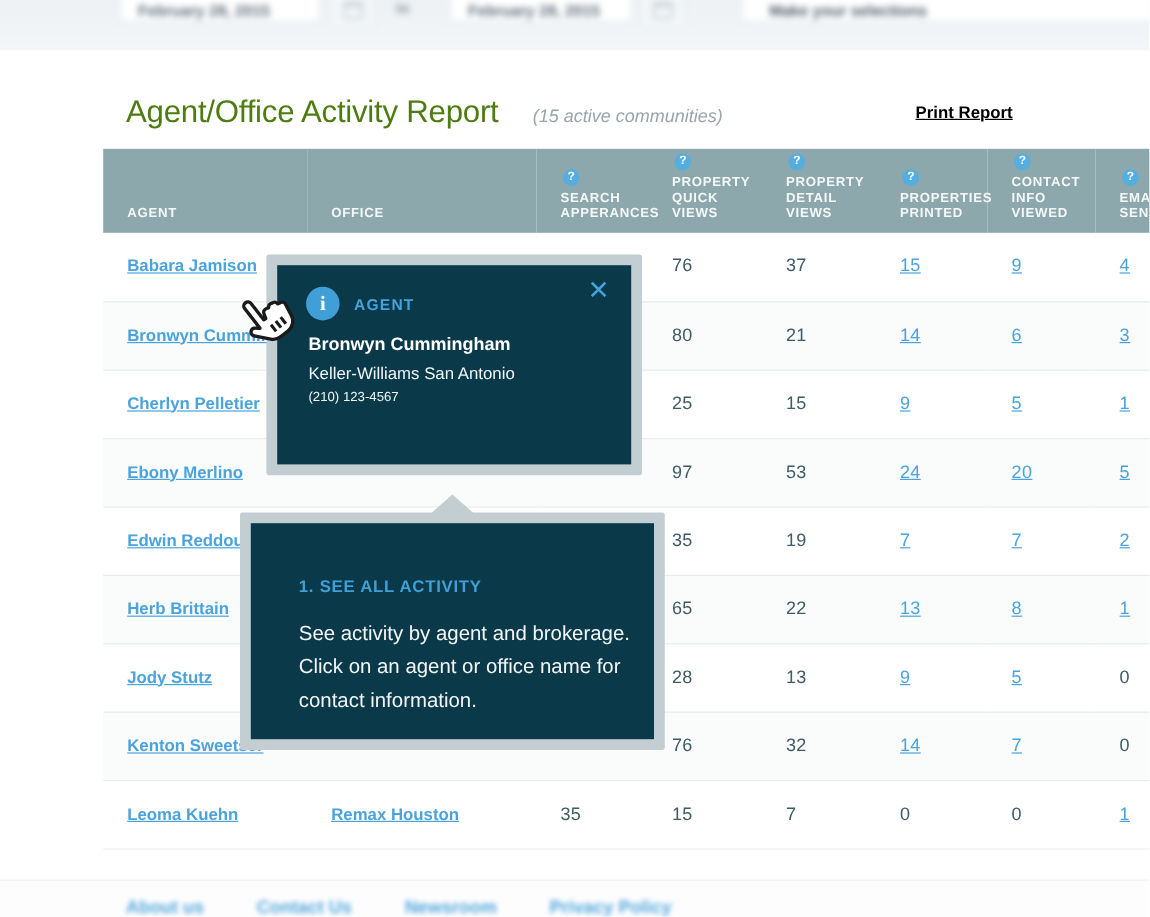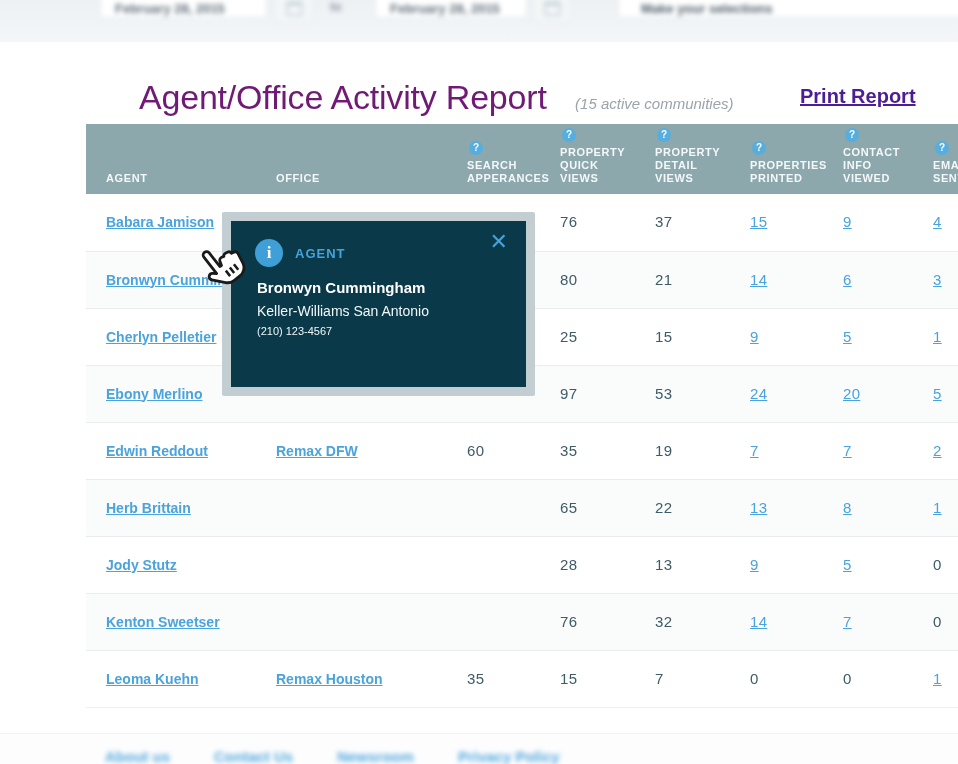--- a/index.html
+++ b/index.html
@@ -29,25 +29,25 @@
     position:absolute; top:-12px; width:38px; height:35px;
     background:#f3f6f7; border:1px solid #e6ebee; border-radius:4px;
   }
   .tb-cal1 { left:275px; } .tb-cal2 { left:533px; }
   .cal-glyph { position:absolute; left:10px; top:12px; width:17px; height:15px;
     border:2px solid #cdd8dc; border-top-width:5px; border-radius:2px; }
   .tb-to { position:absolute; left:330px; top:0px; font-size:12px; color:#8a969e; font-weight:bold; }
 
   
   .title-row { position:absolute; left:105px; top:78px; width:853px; }
-  .page-title { display:inline; color:#701a75; font-size:34px; font-weight:400; letter-spacing:-0.2px;margin-left:34px; }
+  .page-title { display:inline; color:#4d7c0f; font-size:26px; font-weight:400; letter-spacing:-0.2px; }
   .page-subtitle { display:inline; color:#9aa4ab; font-size:15px; font-style:italic; margin-left:24px; }
   .print-link {
-    position:absolute; left:800px; top:85px; white-space:nowrap;
-    color:#4c1d95; font-size:20px; font-weight:bold; text-decoration:underline; cursor:pointer;
+    position:absolute; left:763px; top:85px; white-space:nowrap;
+    color:#000000; font-size:14px; font-weight:bold; text-decoration:underline; cursor:pointer;
   }
 
   
   .report-table { position:absolute; left:86px; top:124px; width:921px; }
   table { border-collapse:collapse; table-layout:fixed; width:921px; }
   col.c-agent{width:170px} col.c-office{width:191px} col.c-v1{width:93px}
   col.c-v2{width:95px} col.c-v3{width:95px} col.c-v4{width:93px}
   col.c-v5{width:90px} col.c-v6{width:94px}
   thead th {
     background:#8ca8ad; height:56px; vertical-align:bottom;
@@ -269,20 +269,27 @@
         <span class="info-icon">i</span>
         <span class="tt-agent-label">AGENT</span>
       </div>
       <span class="close-icon">✕</span>
       <div class="tt-name">Bronwyn Cummingham</div>
       <div class="tt-office">Keller-Williams San Antonio</div>
       <div class="tt-phone">(210) 123-4567</div>
     </div>
   </div>
 
+  <div class="tooltip-frame activity-tooltip z20">
+    <div class="activity-caret"></div>
+    <div class="tooltip-dark">
+      <div class="tt-activity-title">1. SEE ALL ACTIVITY</div>
+      <div class="tt-activity-body">See activity by agent and brokerage. Click on an agent or office name for contact information.</div>
+    </div>
+  </div>
 
   <svg class="hand-cursor" viewBox="0 0 24 24">
     <g transform="rotate(-38 12 12)">
       <path d="M10.2 2.1c.8 0 1.45.65 1.45 1.45v7.35l.85.1.55-1.75c.22-.72.98-1.15 1.7-.95l.95.27c.25-.5.8-.78 1.36-.67l.95.2c.66.13 1.1.74 1.04 1.4l.01.01c.3.05.73.14 1.17.27.68.2 1.1.9.97 1.6l-.85 4.4c-.4 2.1-2.25 3.62-4.4 3.62h-3.2c-1.3 0-2.53-.56-3.38-1.53l-3.95-4.52c-.5-.58-.46-1.45.1-1.97.52-.48 1.32-.5 1.86-.05l1.37 1.13V3.55c0-.8.65-1.45 1.45-1.45z" fill="#ffffff" stroke="#1a1a1a" stroke-width="1.2" stroke-linejoin="round"></path>
       <path d="M12.6 13.9v3 M14.8 13.9v3 M17 13.9v3" stroke="#1a1a1a" stroke-width="1.1" fill="none"></path>
     </g>
   </svg>
 
   <div class="footer">
     <div class="footer-links" id="footer-links">

